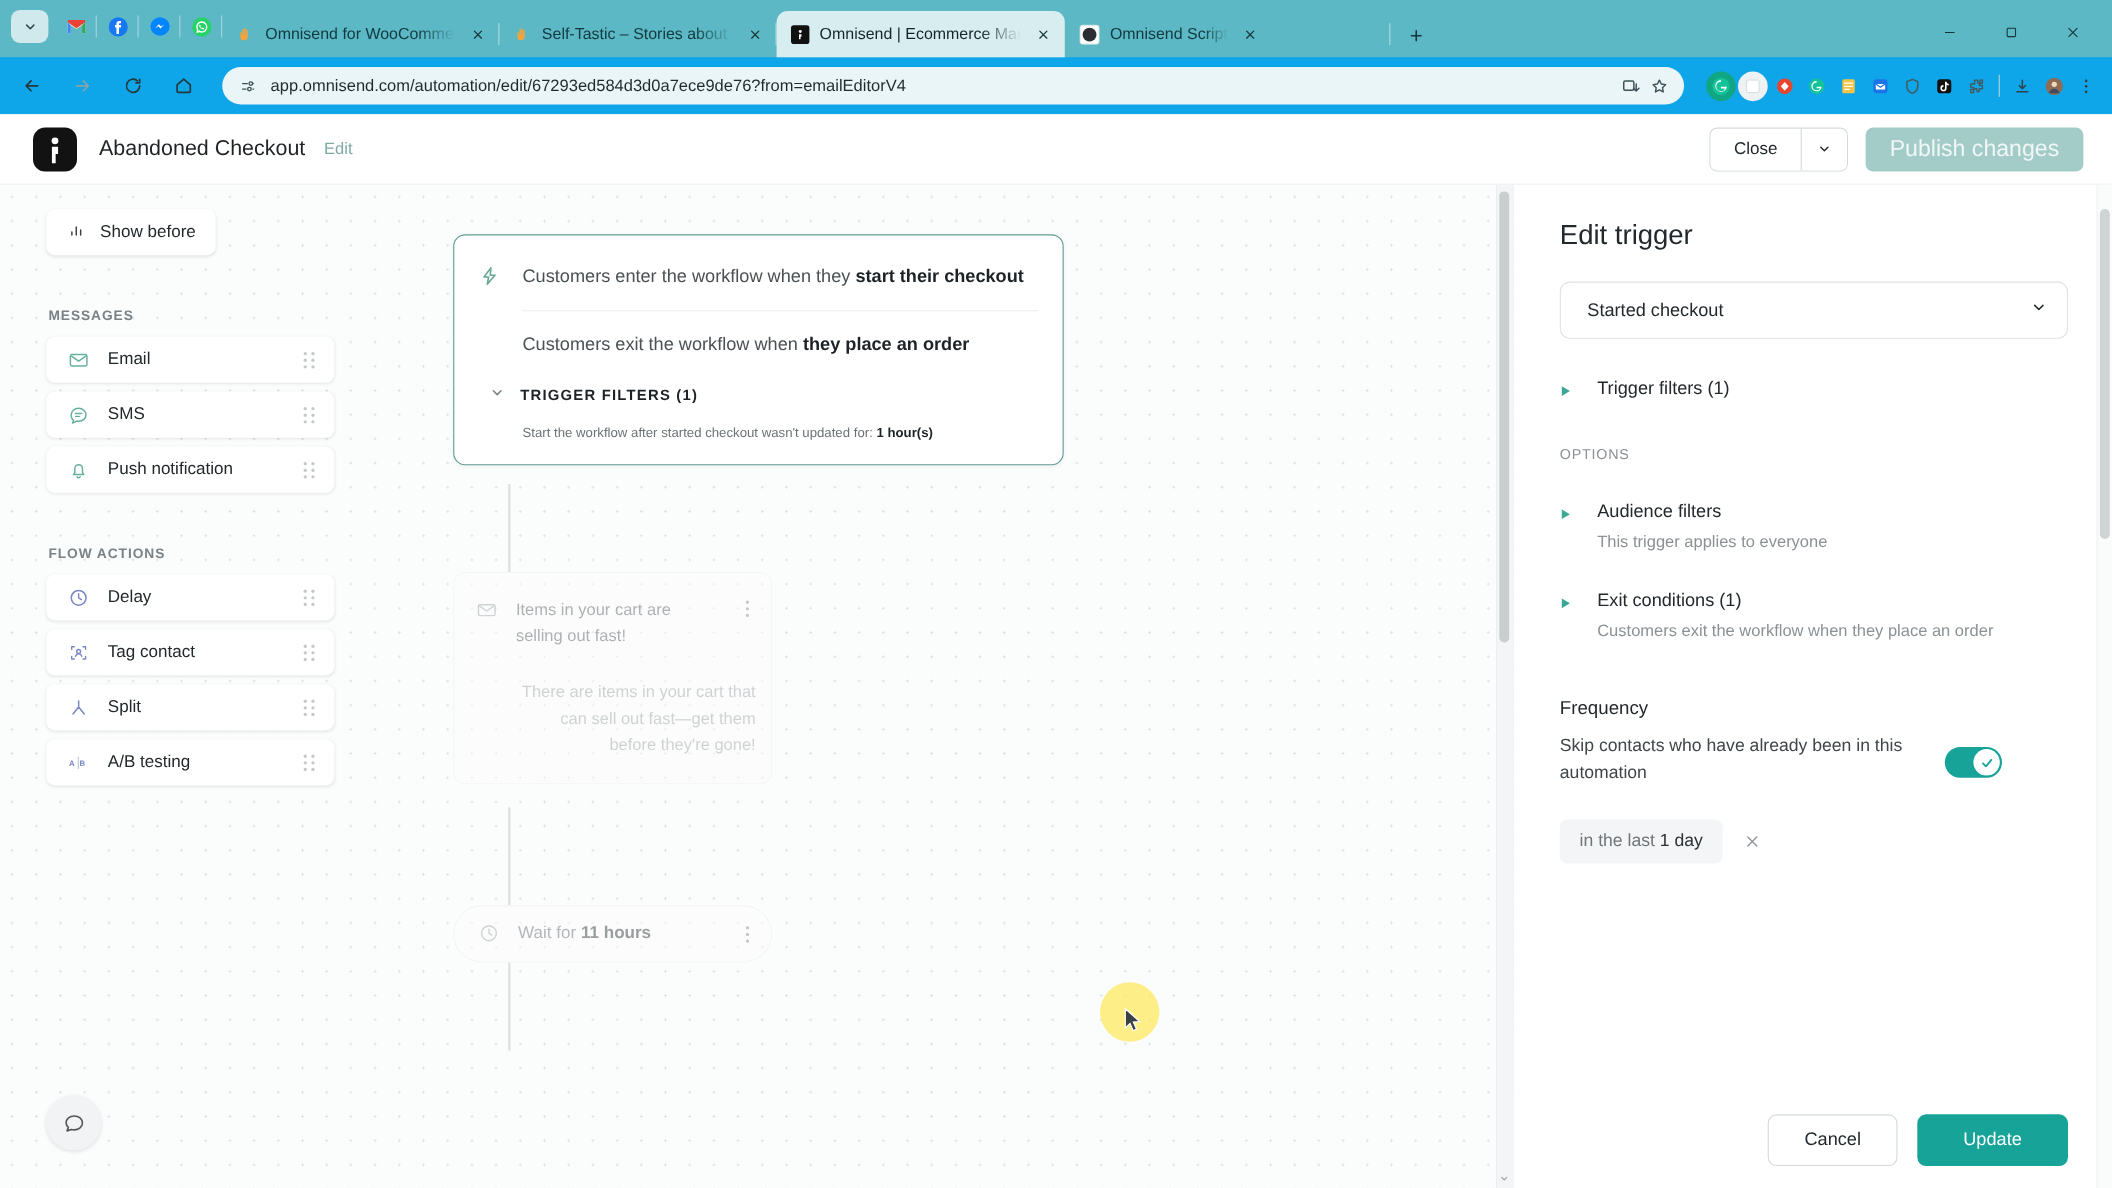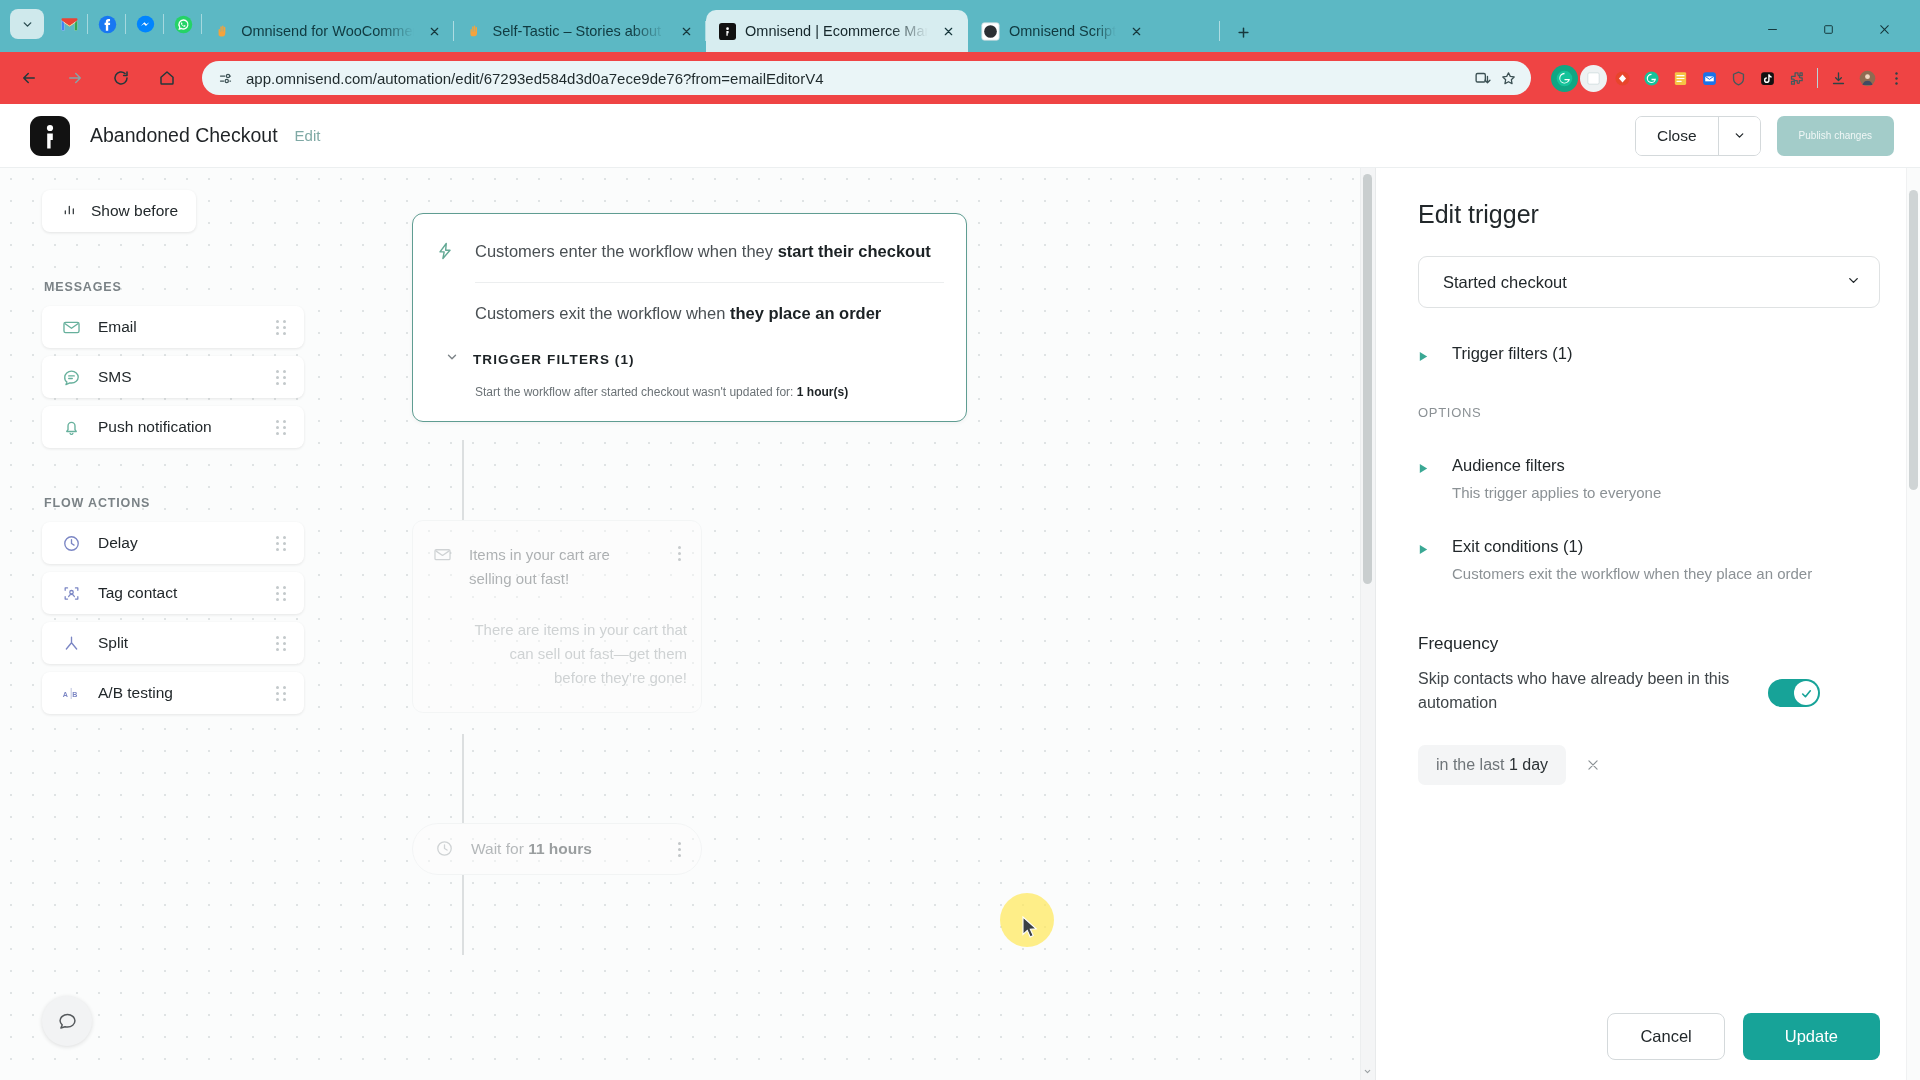--- a/index.html
+++ b/index.html
@@ -77,21 +77,21 @@
     display: flex; align-items: center; justify-content: center;
     border-radius: 50%;
   }
   .new-tab svg { width: 15px; height: 15px; }
   .win-controls { margin-left: auto; display: flex; align-items: center; padding-bottom: 6px; }
   .win-btn { width: 56px; height: 34px; display: flex; align-items: center; justify-content: center; }
   .win-btn svg { width: 13px; height: 13px; }
 
   #toolbar {
     height: 52px;
-    background: #ef4444;
+    background: #0ea5e9;
     display: flex; align-items: center;
     padding: 0 10px 0 12px;
     gap: 12px;
   }
   .nav-btn {
     width: 34px; height: 34px; border-radius: 50%;
     display: flex; align-items: center; justify-content: center;
     flex: none;
   }
   .nav-btn svg { width: 18px; height: 18px; }
@@ -141,21 +141,21 @@
   #brand-logo svg { width: 18px; height: 26px; }
   #flow-title { font-size: 19.5px; color: #1f2326; margin-left: 20px; font-weight: 400; text-align: center; }
   #edit-link { font-size: 15px; color: #7fa9a5; margin-left: 17px; }
   .header-right { margin-left: auto; display: flex; align-items: center; gap: 16px; }
   #close-group { display: flex; border: 1px solid #d4d9db; border-radius: 7px; overflow: hidden; height: 40px; }
   #close-btn { padding: 0 21px; display: flex; align-items: center; font-size: 15.5px; color: #22282b; background:#fff; border:none; font-family:inherit; }
   #close-caret { width: 42px; display:flex; align-items:center; justify-content:center; border-left: 1px solid #d4d9db; background:#fff; }
   #close-caret svg { width: 13px; height: 13px; }
   #publish-btn {
     height: 40px; padding: 10px 22px; border-radius: 7px;
-    background: #a3ccc9; color: #f0f7f6; font-size: 10px;
+    background: #a3ccc9; color: #f0f7f6; font-size: 21px;
     display: flex; align-items: center; border: none; font-family: inherit;
   }
 
   #app-body { flex: 1; display: flex; min-height: 0; position: relative; }
 
   
   #canvas {
     flex: 1; position: relative; min-width: 0;
     background-color: #fbfcfc;
     background-image: radial-gradient(#dfe3e4 1.1px, transparent 1.1px);
@@ -431,21 +431,21 @@
           <path d="M10.4 11.4h3.1v3.2h-1.2V18h-1.9Z" fill="#fff"></path>
         </svg>
       <span class="tab-title">Omnisend | Ecommerce Market</span>
       <span class="tab-x">
         <svg viewBox="0 0 24 24" stroke="#17383d" stroke-width="2.6" stroke-linecap="round">
             <path d="M5 5 19 19M19 5 5 19"></path>
           </svg>
       </span>
     </div>
 
-    <div class="tab inactive" style="width:252px;">
+    <div class="tab inactive" style="width:296px;">
       <svg class="fav" viewBox="0 0 24 24">
           <rect x="1" y="1" width="22" height="22" rx="3" fill="#fff" stroke="#c3d8db"></rect>
           <circle cx="12" cy="12" r="8" fill="#2b2f33"></circle>
           <path d="M12 4a8 8 0 0 1 0 16 5.4 5.4 0 0 0 0-16Z" fill="#e8edef"></path>
         </svg>
       <span class="tab-title">Omnisend Script</span>
       <span class="tab-x">
         <svg viewBox="0 0 24 24" stroke="#17383d" stroke-width="2.6" stroke-linecap="round">
             <path d="M5 5 19 19M19 5 5 19"></path>
           </svg>

